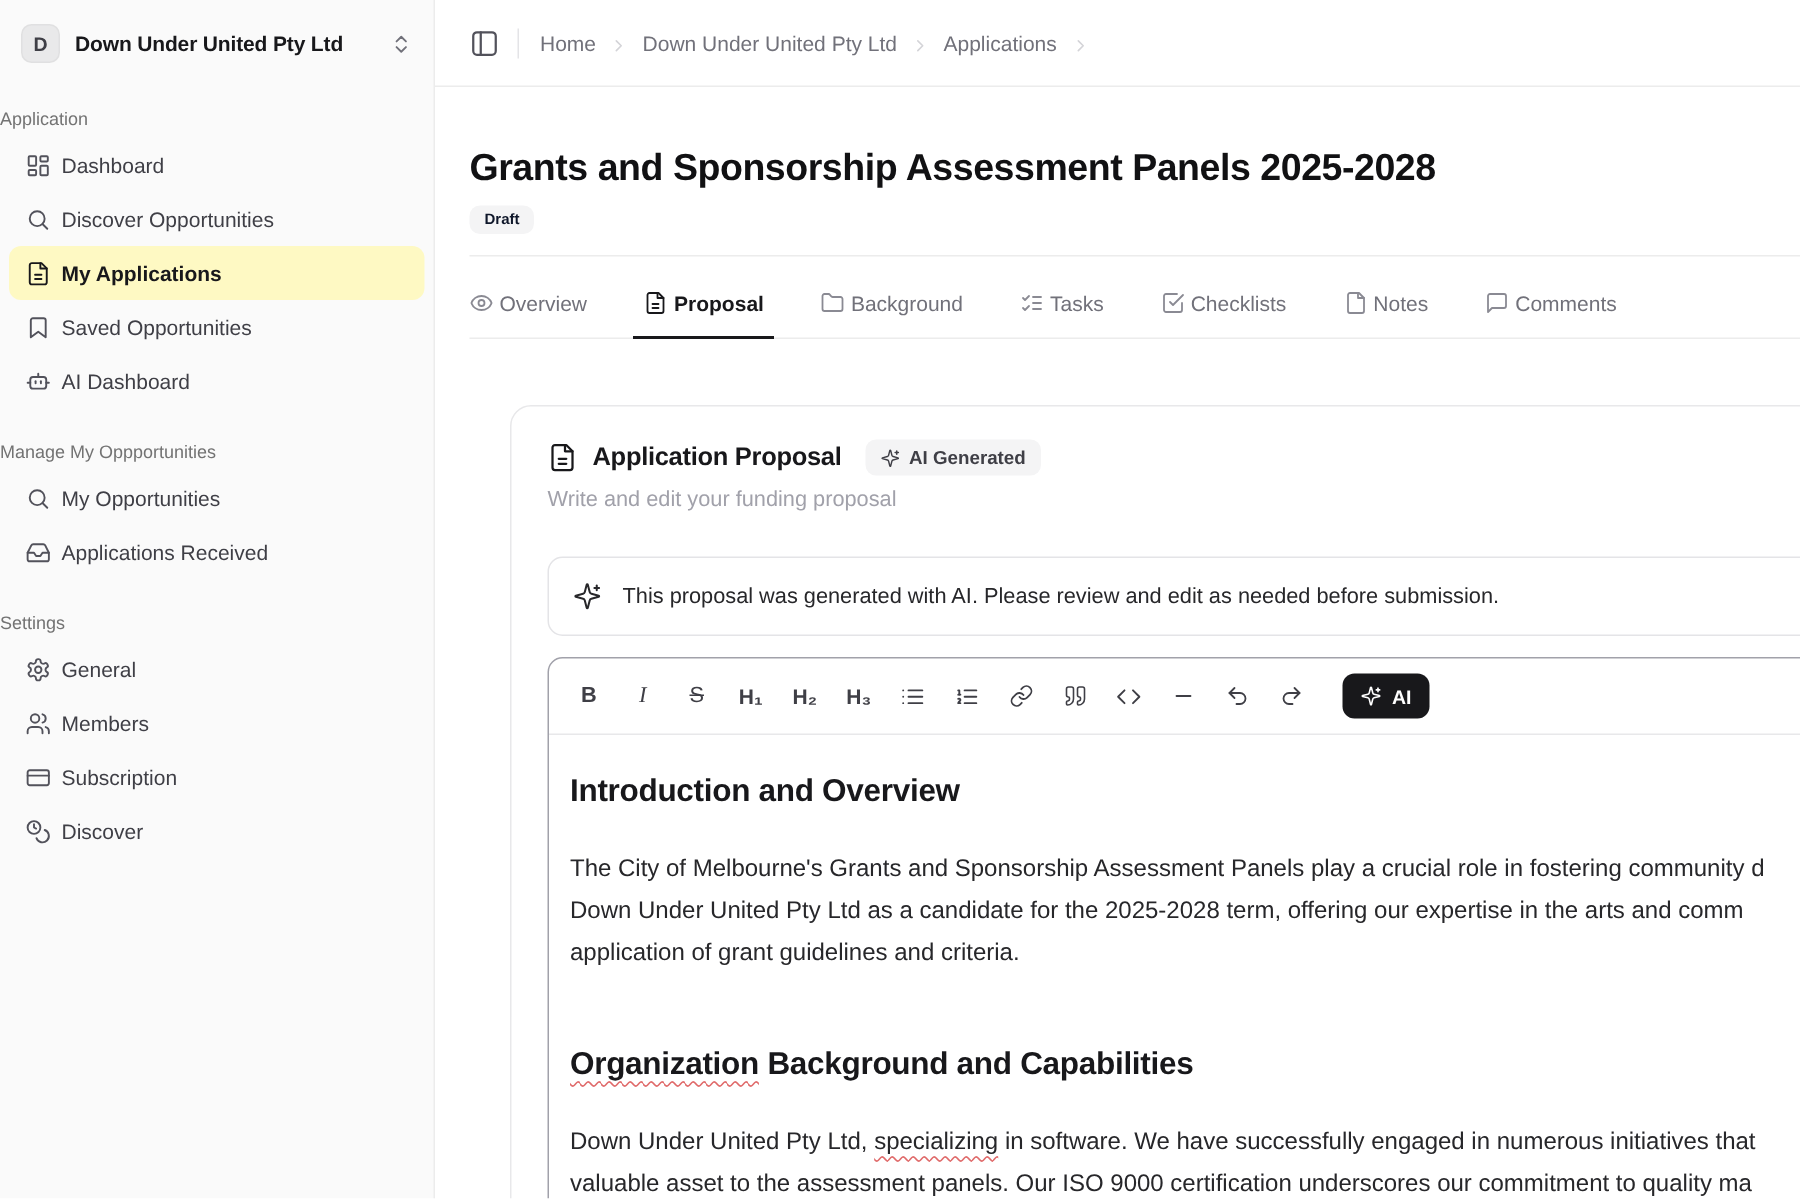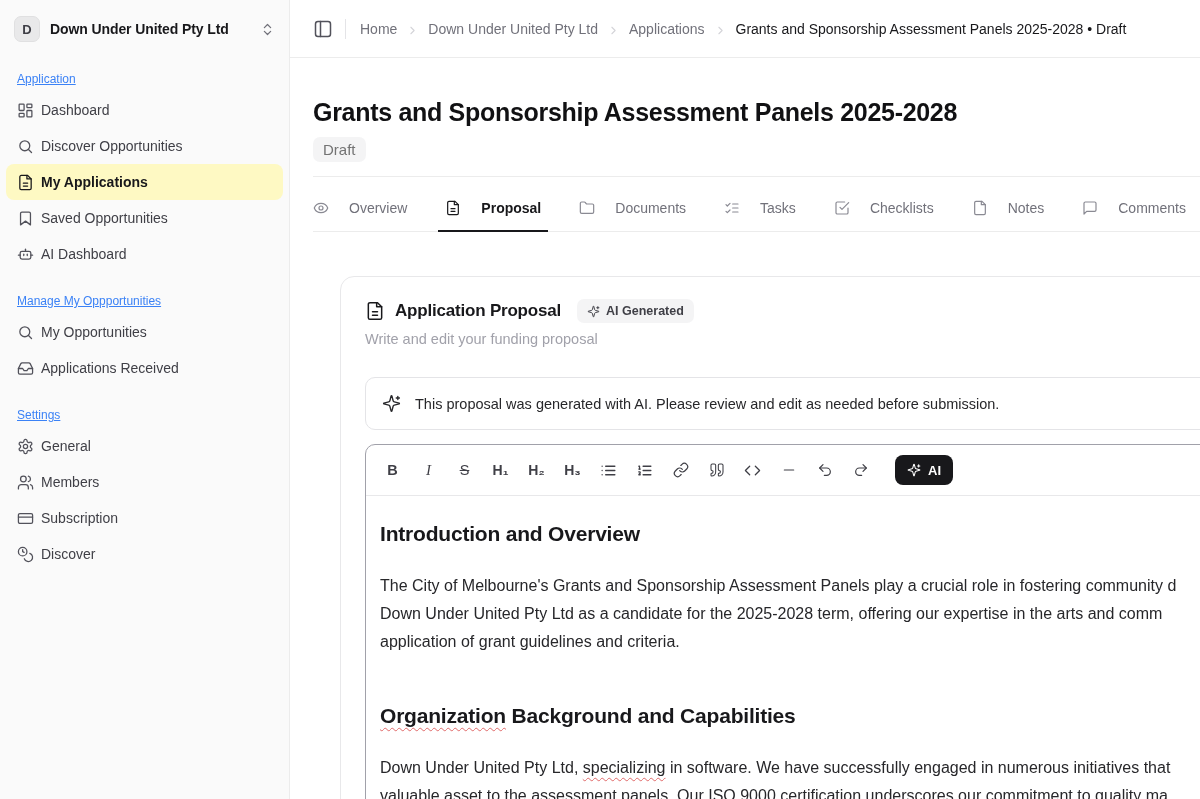--- a/index.html
+++ b/index.html
@@ -19,22 +19,22 @@
   }
   .ws-header { display:flex; align-items:center; gap:10px; padding:16px 14px 8px 14px; cursor:pointer; }
   .ws-avatar {
     width:26px; height:26px; border-radius:7px; background:#e9e9ea; border:1px solid #e0e0e1;
     display:flex; align-items:center; justify-content:center;
     font-size:13px; font-weight:600; color:#3f3f46;
   }
   .ws-name { flex:1; font-size:14px; font-weight:700; color:#18181b; letter-spacing:-0.1px; }
   .ws-chevrons { color:#71717a; }
   .nav-section-label {
-    margin-top:22px; margin-bottom:6px; padding-left:17px;
-    font-size:12px; color:#3b82f6;text-decoration:underline;
+    margin-top:22px; margin-bottom:6px; 
+    font-size:12px; color:#737373;
   }
   .nav-item {
     height:36px; margin:0 6px; padding:0 11px; border-radius:8px;
     display:flex; align-items:center; gap:7px;
     font-size:14px; color:#3f3f46; cursor:pointer;
   }
   .nav-item .nav-icon { color:#52525b; display:flex; }
   .nav-item.active { background:#fef9c3; color:#18181b; font-weight:700; }
   .nav-item.active .nav-icon { color:#18181b; }
 
@@ -48,27 +48,27 @@
   .tb-divider { width:1px; height:20px; background:#e4e4e7; margin:0 14px 0 12px; }
   .breadcrumb { display:flex; align-items:flex-end; gap:9px; font-size:14px; color:#71717a; white-space:nowrap; }
   .crumb { cursor:pointer; }
   .crumb-sep { color:#d4d4d8; display:flex; }
   .crumb-current { color:#18181b; }
 
   .content { padding-left:23px; width:1270px; }
   .page-title { margin-top:40px; font-size:25px; font-weight:700; letter-spacing:-0.3px; color:#111113; }
   .status-badge {
     display:inline-block; margin-top:10px; padding:4px 10px; border-radius:7px;
-    background:#f4f4f5; font-size:15px; font-weight:400; color:#737373;
+    background:#f4f4f5; font-size:10px; font-weight:700; color:#0f172a;
   }
   .title-divider { margin-top:14px; border-bottom:1px solid #ececec; width:1247px; }
 
   .tabs { display:flex; gap:38px; padding-top:23px; border-bottom:1px solid #ececec; width:1247px; }
   .tab {
-    display:flex; align-items:flex-end; gap:20px; padding-bottom:15px;
+    display:flex; align-items:flex-end; gap:4px; padding-bottom:15px;
     font-size:14px; color:#71717a; cursor:pointer; position:relative;
   }
   .tab .tab-icon { display:flex; color:#8a8a93; }
   .tab.active { color:#18181b; font-weight:700; }
   .tab.active .tab-icon { color:#18181b; }
   .tab.active::after { content:""; position:absolute; left:-7px; right:-7px; bottom:-1px; height:2px; background:#18181b; }
 
   
   .card {
     width:1200px; margin-top:44px; margin-left:27px;
@@ -280,21 +280,20 @@
           <svg width="13" height="13" viewBox="0 0 24 24" fill="none" stroke="currentColor" stroke-width="2" stroke-linecap="round" stroke-linejoin="round">
             <path d="m9 18 6-6-6-6"></path>
           </svg>
         </span>
       <span class="crumb">Applications</span>
       <span class="crumb-sep">
           <svg width="13" height="13" viewBox="0 0 24 24" fill="none" stroke="currentColor" stroke-width="2" stroke-linecap="round" stroke-linejoin="round">
             <path d="m9 18 6-6-6-6"></path>
           </svg>
         </span>
-      <span class="crumb-current">Grants and Sponsorship Assessment Panels 2025-2028 • Draft</span>
     </nav>
   </div>
 
   <div class="content">
     <h1 class="page-title">Grants and Sponsorship Assessment Panels 2025-2028</h1>
     <span class="status-badge">Draft</span>
     <div class="title-divider"></div>
 
     <div class="tabs">
       <div class="tab">
@@ -316,21 +315,21 @@
             </svg>
           </span>
         <span>Proposal</span>
       </div>
       <div class="tab">
         <span class="tab-icon">
             <svg width="16" height="16" viewBox="0 0 24 24" fill="none" stroke="currentColor" stroke-width="1.8" stroke-linecap="round" stroke-linejoin="round">
               <path d="M20 20a2 2 0 0 0 2-2V8a2 2 0 0 0-2-2h-7.9a2 2 0 0 1-1.69-.9L9.6 3.9A2 2 0 0 0 7.93 3H4a2 2 0 0 0-2 2v13a2 2 0 0 0 2 2Z"></path>
             </svg>
           </span>
-        <span>Documents</span>
+        <span>Background</span>
       </div>
       <div class="tab">
         <span class="tab-icon">
             <svg width="16" height="16" viewBox="0 0 24 24" fill="none" stroke="currentColor" stroke-width="1.8" stroke-linecap="round" stroke-linejoin="round">
               <path d="m3 17 2 2 4-4"></path>
               <path d="m3 7 2 2 4-4"></path>
               <path d="M13 6h8"></path>
               <path d="M13 12h8"></path>
               <path d="M13 18h8"></path>
             </svg>

